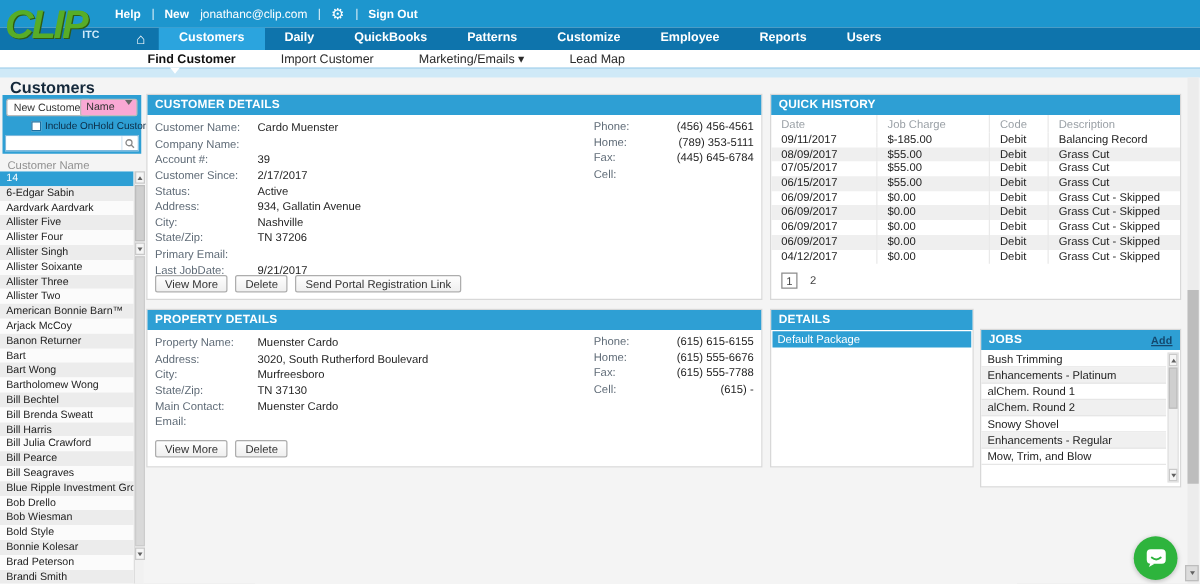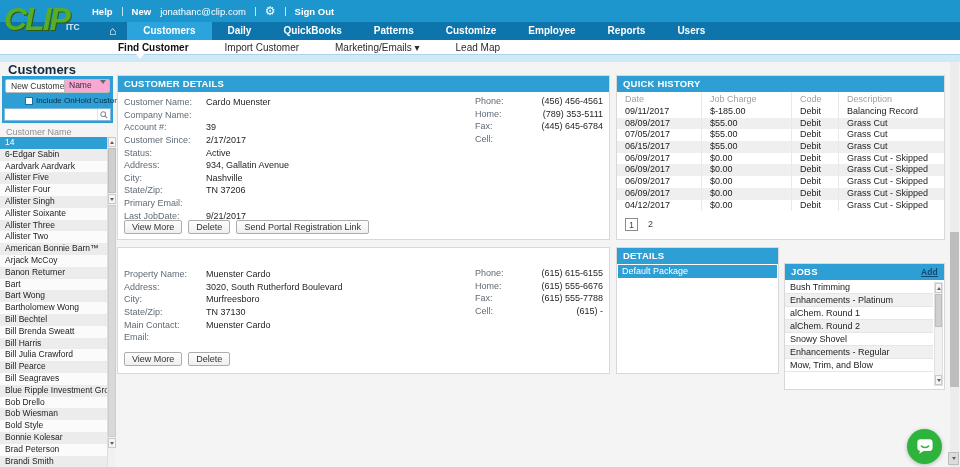--- a/index.html
+++ b/index.html
@@ -405,20 +405,23 @@
         </div>
       </div>
     <div class="pager">
 
     <span class="page active">1</span>
         <span class="page">2</span>
       </div>
   </div>
 
   <div class="panel" style="left:117px;top:247px;width:493px;height:127px;">
+    <div class="panel-header">
+        <span>PROPERTY DETAILS</span>
+      </div>
     <div class="fields">
 
     <div class="frow">
           <span class="flabel">Property Name:</span>
           <span class="fvalue">Muenster Cardo</span>
         </div>
         <div class="frow">
           <span class="flabel">Address:</span>
           <span class="fvalue">3020, South Rutherford Boulevard</span>
         </div>

